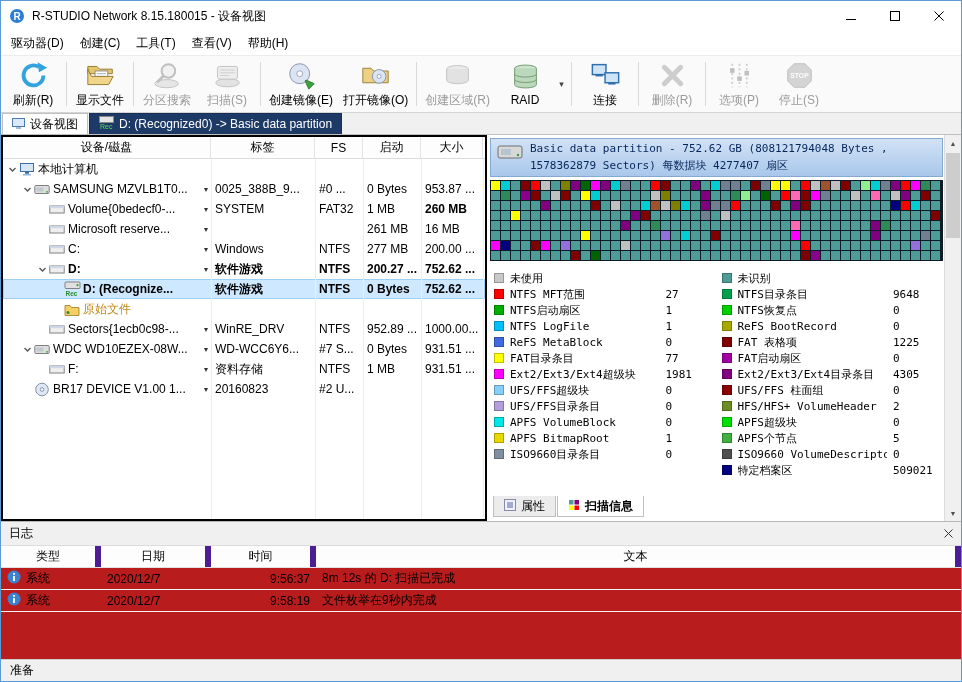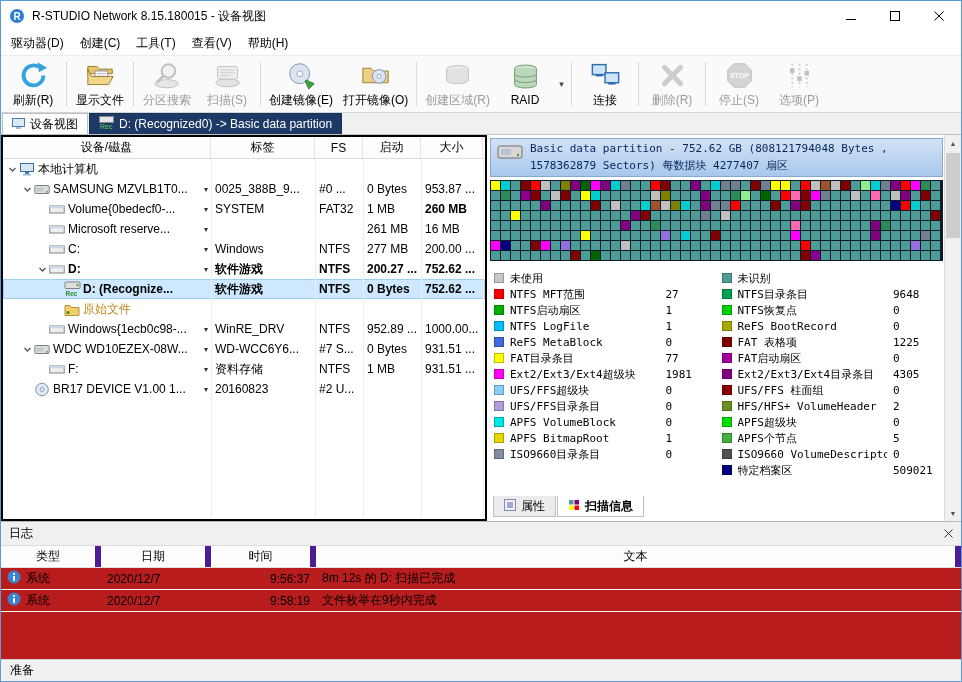--- a/index.html
+++ b/index.html
@@ -214,40 +214,40 @@
           <svg width="29" height="29" viewBox="0 0 32 32">
             <path d="M7 7L25 25M25 7L7 25" stroke="#a8a8a8" stroke-width="5.5" stroke-linecap="round"></path>
           </svg>
         </span>
         <span class="tb-label">删除(R)</span>
       </div>
       <div class="tb-sep"></div>
       <div class="tb-btn disabled">
         <span class="tb-ico">
           <svg width="29" height="29" viewBox="0 0 32 32">
-            <polygon points="10,3 22,3 29,10 29,22 22,29 10,29 3,22 3,10" fill="#b5b5b5" stroke="#8a8a8a"></polygon>
-            <text x="16" y="19" font-size="7.5" font-weight="bold" fill="#fff" text-anchor="middle" font-family="sans-serif">STOP</text>
-          </svg>
-        </span>
-        <span class="tb-label">停止(S)</span>
-      </div>
-      <div class="tb-btn disabled">
-        <span class="tb-ico">
-          <svg width="29" height="29" viewBox="0 0 32 32">
             <g stroke="#86b8dc" stroke-width="2" stroke-dasharray="2.5,2.5">
               <line x1="8" y1="3" x2="8" y2="29"></line>
               <line x1="16" y1="3" x2="16" y2="29"></line>
               <line x1="24" y1="3" x2="24" y2="29"></line>
             </g>
             <rect x="5.5" y="8" width="5" height="5" fill="#5a9ac8"></rect>
             <rect x="13.5" y="17" width="5" height="5" fill="#5a9ac8"></rect>
             <rect x="21.5" y="11" width="5" height="5" fill="#5a9ac8"></rect>
           </svg>
         </span>
         <span class="tb-label">选项(P)</span>
+      </div>
+      <div class="tb-btn disabled">
+        <span class="tb-ico">
+          <svg width="29" height="29" viewBox="0 0 32 32">
+            <polygon points="10,3 22,3 29,10 29,22 22,29 10,29 3,22 3,10" fill="#b5b5b5" stroke="#8a8a8a"></polygon>
+            <text x="16" y="19" font-size="7.5" font-weight="bold" fill="#fff" text-anchor="middle" font-family="sans-serif">STOP</text>
+          </svg>
+        </span>
+        <span class="tb-label">停止(S)</span>
       </div>
     </div>
 
   <div class="tabbar" id="tabbar">
       <div class="tab active">
         <span class="tab-ico"><svg width="13" height="12">
             <rect x="0.5" y="1.5" width="12" height="8" fill="#dce9f7" stroke="#4a7ab0"></rect>
             <line x1="4" y1="11" x2="9" y2="11" stroke="#4a7ab0"></line>
           </svg></span>
         <span>设备视图</span>
@@ -422,21 +422,21 @@
           </div>
           <div class="tree-row">
             <div class="cell name-cell" style="width: 208px; padding-left: 33px;">
               <span class="expander"></span>
               <span class="tree-ico">
                 <svg width="16" height="15" viewBox="0 0 16 15">
                   <rect x="0.8" y="4" width="14.4" height="7" fill="#efefef" stroke="#808080"></rect>
                   <rect x="0.8" y="4" width="14.4" height="2.2" fill="#cdd9ea"></rect>
                 </svg>
               </span>
-              <span class="tree-name">Windows{1ecb0c98-...</span>
+              <span class="tree-name">Sectors{1ecb0c98-...</span>
               <span class="combo-arrow">▾</span>
             </div>
             <div class="cell" style="width: 104px;">WinRE_DRV</div>
             <div class="cell" style="width: 48px;">NTFS</div>
             <div class="cell" style="width: 58px;">952.89 ...</div>
             <div class="cell" style="width: 62px;">1000.00...</div>
           </div>
           <div class="tree-row">
             <div class="cell name-cell" style="width: 208px; padding-left: 18px;">
               <span class="expander">

